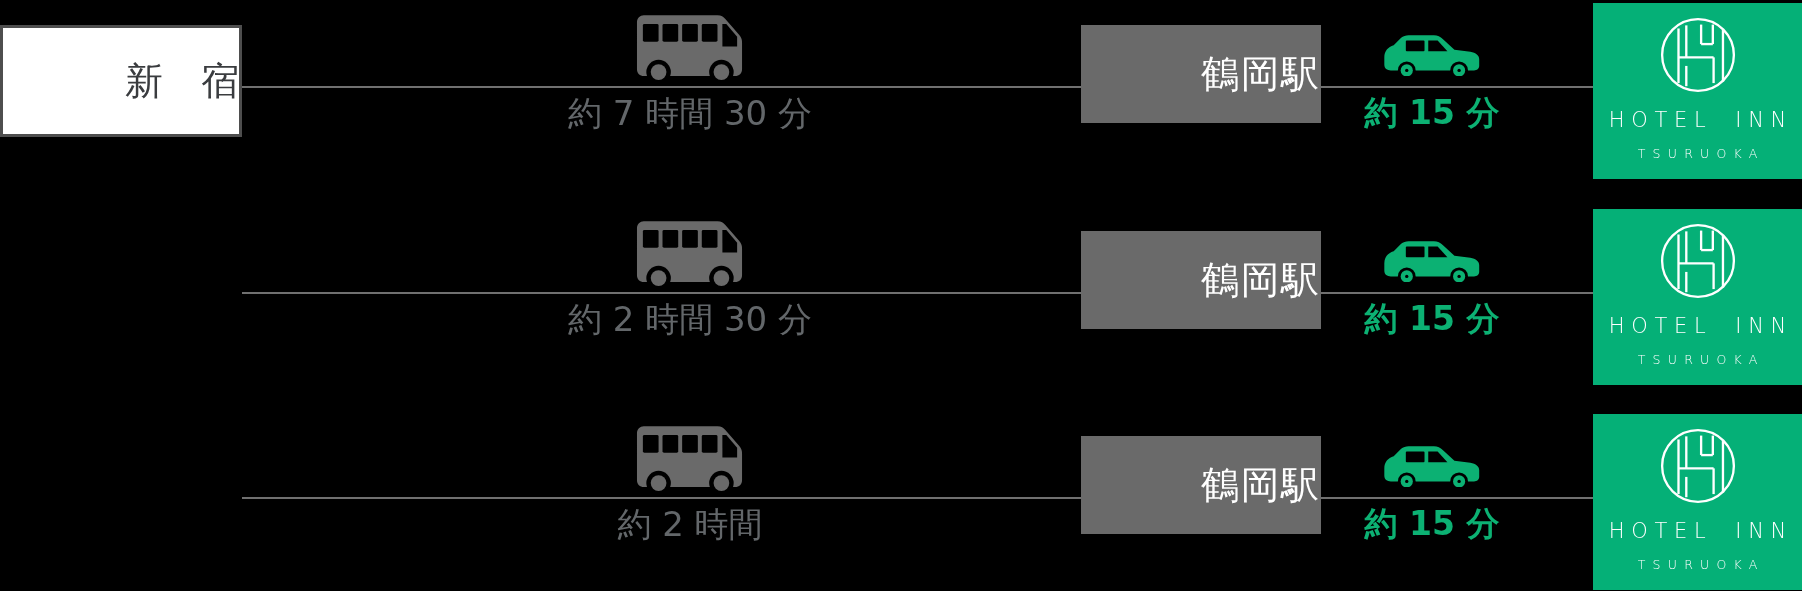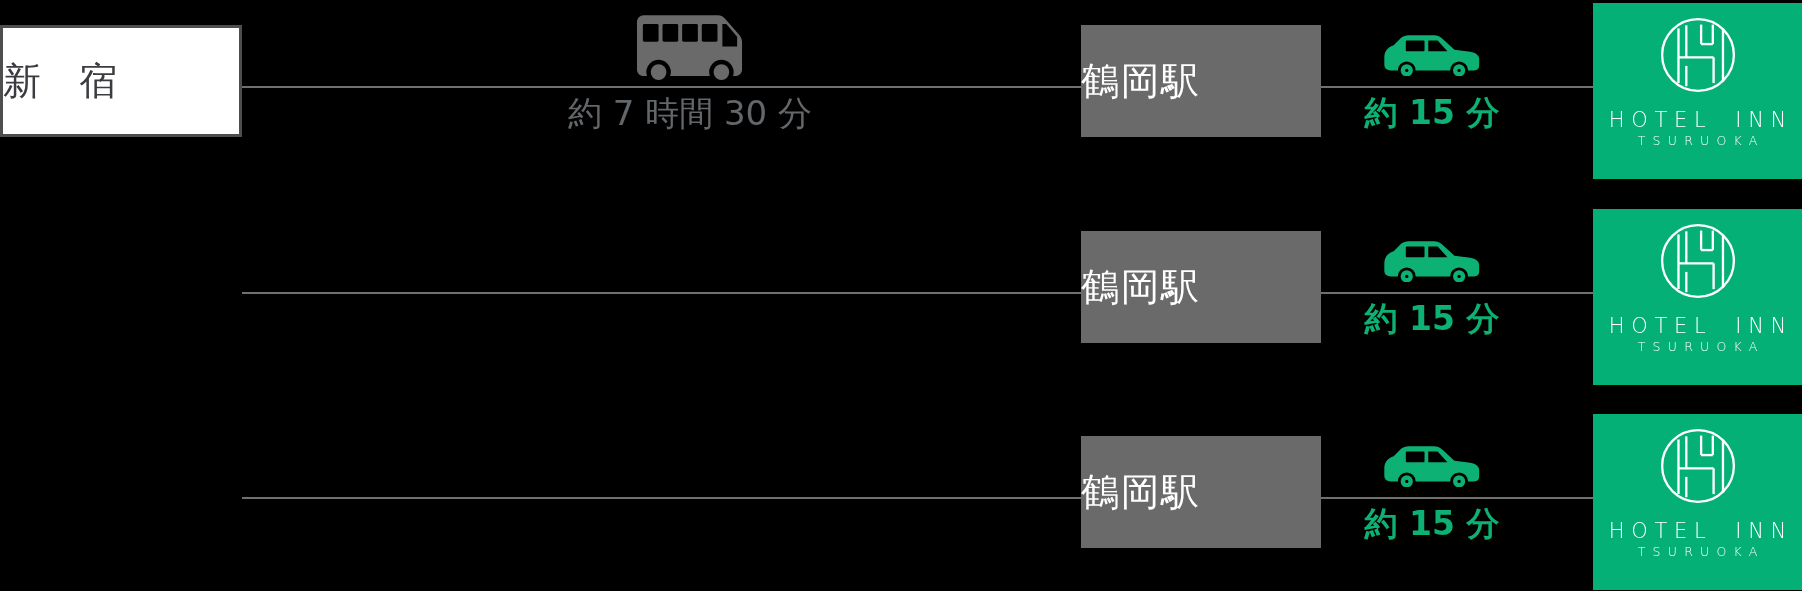--- a/index.html
+++ b/index.html
@@ -21,29 +21,29 @@
     overflow:hidden;
   }
   .canvas{position:absolute;inset:0;}
   .row{position:absolute;left:0;width:1802px;height:190px;}
   .hline{position:absolute;height:2px;background:var(--line);top:86px;}
   .hline-bus{left:242px;width:839px;}
   .hline-car{left:1321px;width:272px;}
   .origin-box{
     position:absolute;left:0;top:25px;width:242px;height:112px;
     background:#ffffff;border:3px solid var(--box-border);
-    display:flex;align-items:center;justify-content:flex-start;
+    display:flex;align-items:center;justify-content:flex-end;padding-left:8px;
   }
   .origin-box span{
     font-size:38px;color:var(--dark-text);font-weight:500;line-height:1;
   }
   .station-box{
-    position:absolute;left:1081px;top:25px;width:240px;height:112px;
+    position:absolute;left:1081px;top:25px;width:240px;height:98px;
     background:var(--gray);
-    display:flex;align-items:center;justify-content:flex-start;
+    display:flex;align-items:center;justify-content:flex-end;
   }
   .station-box span{
     font-size:38px;color:#ffffff;font-weight:500;line-height:1;letter-spacing:2px;
   }
   .bus-group{
     position:absolute;left:490px;top:14px;width:400px;
     display:flex;flex-direction:column;align-items:center;
   }
   .bus-group svg{width:108px;height:71px;display:block;}
   .bus-time{
@@ -64,21 +64,21 @@
     background:var(--hotel-green);
     display:flex;flex-direction:column;align-items:center;
   }
   .hotel-block svg{width:78px;height:78px;margin-top:13px;display:block;}
   .hotel-name{
     margin-top:16px;color:#ffffff;font-size:21px;font-weight:300;
     letter-spacing:0.32em;word-spacing:0.45em;line-height:1;white-space:nowrap;
     text-indent:0.32em; 
   }
   .hotel-sub{
-    margin-top:4px;color:#ffffff;font-size:12.5px;font-weight:300;
+    margin-top:17px;color:#ffffff;font-size:12.5px;font-weight:300;
     letter-spacing:0.58em;line-height:1;white-space:nowrap;text-indent:0.58em;
   }
 </style>
 </head>
 <body>
 
 <div class="canvas">
 
   <div class="row" style="top:0px">
     <div class="hline hline-bus"></div>
@@ -141,20 +141,35 @@
       <div class="hotel-name">HOTEL INN</div>
       <div class="hotel-sub">TSURUOKA</div>
     </div>
   </div>
 
   <div class="row" style="top:206px">
     <div class="hline hline-bus"></div>
     <div class="hline hline-car"></div>
 
 
+    <div class="bus-group">
+      <svg viewBox="0 0 110 72" xmlns="http://www.w3.org/2000/svg">
+        <path fill="#6A6A6A" d="M8,1 H83 C87,1 89,2.5 91,5 L105,21 C107,23.5 108,25.5 108,28.5 V56 C108,60 105,63 101,63 H8 C4,63 1,60 1,56 V8 C1,4 4,1 8,1 Z"></path>
+        <rect x="7" y="10" width="16" height="18" rx="1.5" fill="#000"></rect>
+        <rect x="27" y="10" width="16" height="18" rx="1.5" fill="#000"></rect>
+        <rect x="47" y="10" width="16" height="18" rx="1.5" fill="#000"></rect>
+        <rect x="67" y="10" width="16" height="18" rx="1.5" fill="#000"></rect>
+        <path fill="#000" d="M88,10 L92,10 L103,23 V33 H88 Z"></path>
+        <circle cx="23" cy="59" r="12.5" fill="#000"></circle>
+        <circle cx="87" cy="59" r="12.5" fill="#000"></circle>
+        <circle cx="23" cy="59" r="8" fill="#6A6A6A"></circle>
+        <circle cx="87" cy="59" r="8" fill="#6A6A6A"></circle>
+      </svg>
+      <div class="bus-time">約 2 時間 30 分</div>
+    </div>
 
     <div class="station-box">
       <span>鶴岡駅</span>
     </div>
 
     <div class="car-group">
       <svg viewBox="0 0 108 46" xmlns="http://www.w3.org/2000/svg">
         <path fill="#0CB173" d="M10,40 C6,40 3,38 3,34 V26 C3,19 7,15 13,13 L21,5 C23,3.5 26,2.5 29,2.5 H56 C60,2.5 63,4 65.5,6.5 L78,18 L95,20 C101,21 104.5,24 104.5,28 V35 C104.5,38 102,40 99,40 Z"></path>
         <rect x="26" y="8" width="20" height="11.5" rx="1" fill="#000"></rect>
         <polygon points="50,8 60,8 70.5,19.5 50,19.5" fill="#000"></polygon>
@@ -186,20 +201,35 @@
       <div class="hotel-name">HOTEL INN</div>
       <div class="hotel-sub">TSURUOKA</div>
     </div>
   </div>
 
   <div class="row" style="top:411px">
     <div class="hline hline-bus"></div>
     <div class="hline hline-car"></div>
 
 
+    <div class="bus-group">
+      <svg viewBox="0 0 110 72" xmlns="http://www.w3.org/2000/svg">
+        <path fill="#6A6A6A" d="M8,1 H83 C87,1 89,2.5 91,5 L105,21 C107,23.5 108,25.5 108,28.5 V56 C108,60 105,63 101,63 H8 C4,63 1,60 1,56 V8 C1,4 4,1 8,1 Z"></path>
+        <rect x="7" y="10" width="16" height="18" rx="1.5" fill="#000"></rect>
+        <rect x="27" y="10" width="16" height="18" rx="1.5" fill="#000"></rect>
+        <rect x="47" y="10" width="16" height="18" rx="1.5" fill="#000"></rect>
+        <rect x="67" y="10" width="16" height="18" rx="1.5" fill="#000"></rect>
+        <path fill="#000" d="M88,10 L92,10 L103,23 V33 H88 Z"></path>
+        <circle cx="23" cy="59" r="12.5" fill="#000"></circle>
+        <circle cx="87" cy="59" r="12.5" fill="#000"></circle>
+        <circle cx="23" cy="59" r="8" fill="#6A6A6A"></circle>
+        <circle cx="87" cy="59" r="8" fill="#6A6A6A"></circle>
+      </svg>
+      <div class="bus-time">約 2 時間</div>
+    </div>
 
     <div class="station-box">
       <span>鶴岡駅</span>
     </div>
 
     <div class="car-group">
       <svg viewBox="0 0 108 46" xmlns="http://www.w3.org/2000/svg">
         <path fill="#0CB173" d="M10,40 C6,40 3,38 3,34 V26 C3,19 7,15 13,13 L21,5 C23,3.5 26,2.5 29,2.5 H56 C60,2.5 63,4 65.5,6.5 L78,18 L95,20 C101,21 104.5,24 104.5,28 V35 C104.5,38 102,40 99,40 Z"></path>
         <rect x="26" y="8" width="20" height="11.5" rx="1" fill="#000"></rect>
         <polygon points="50,8 60,8 70.5,19.5 50,19.5" fill="#000"></polygon>

